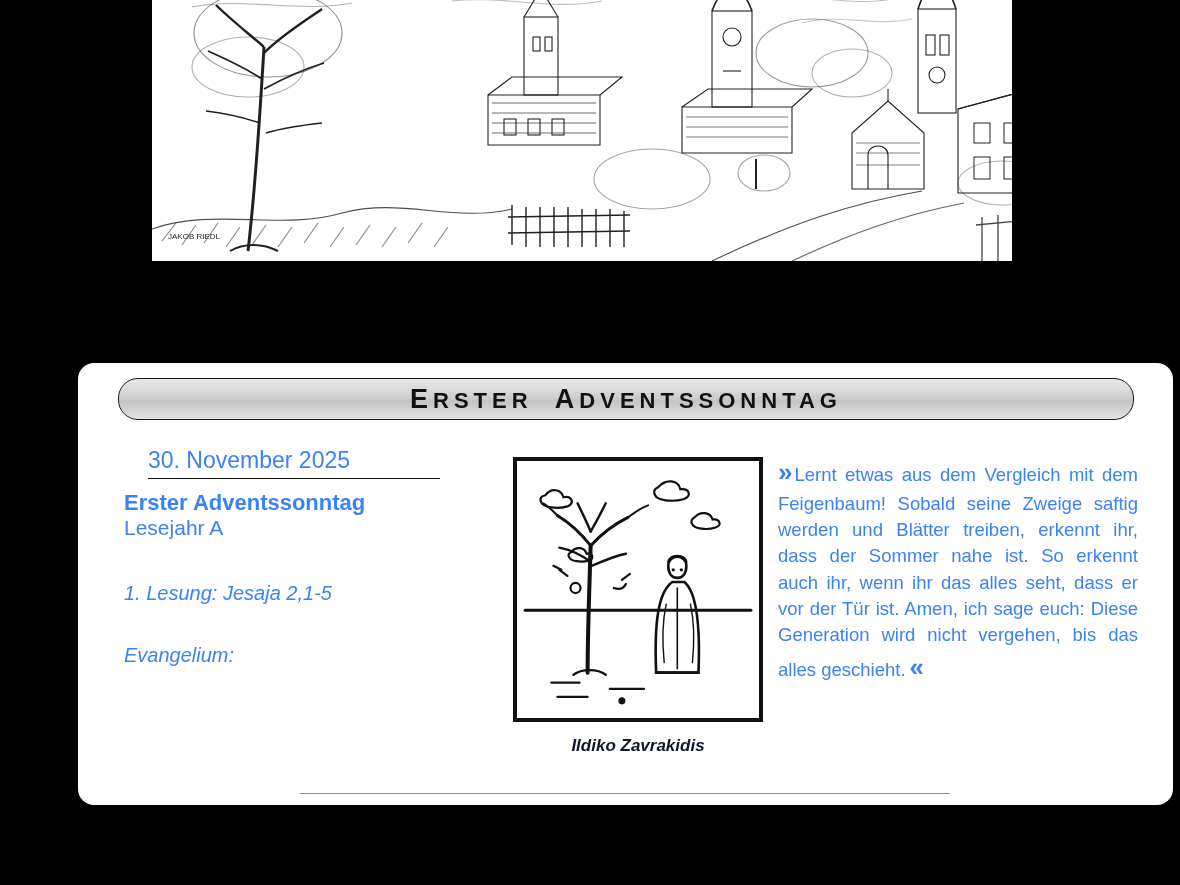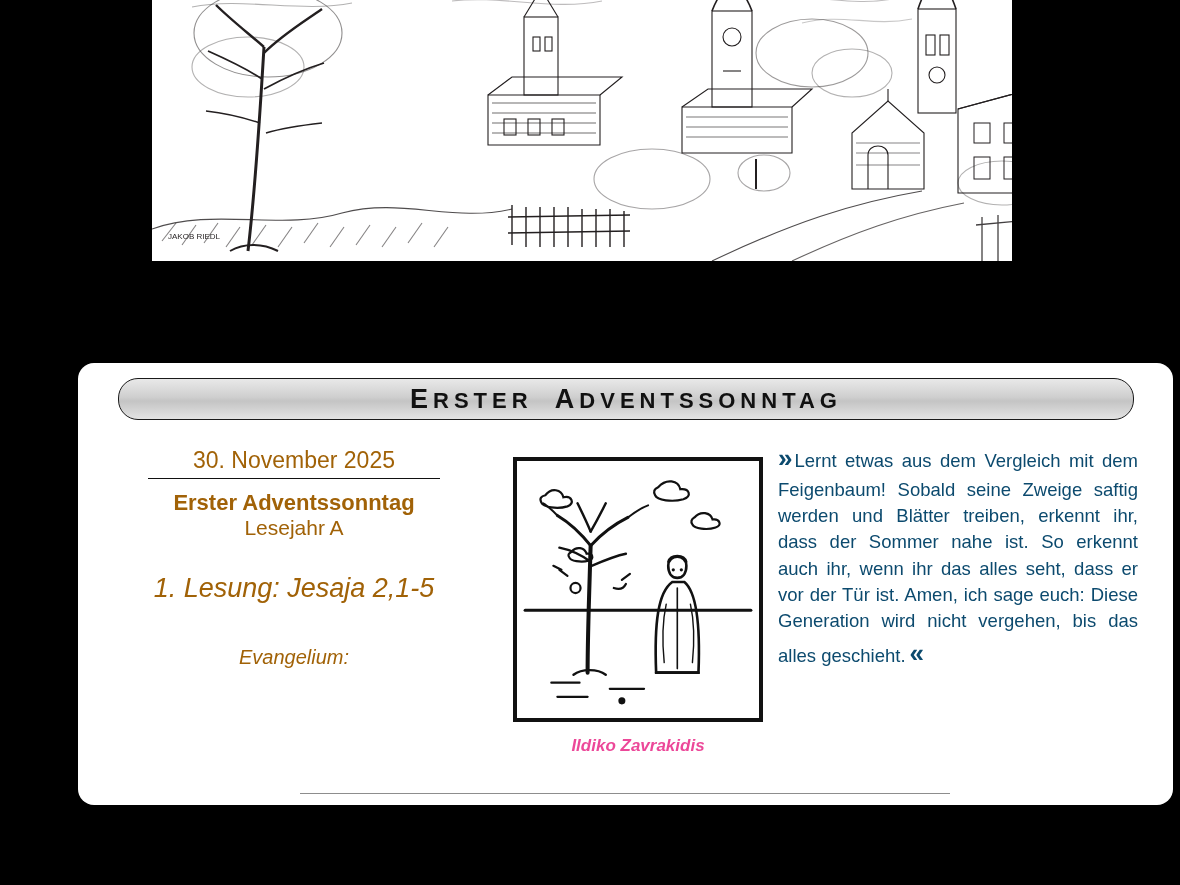--- a/index.html
+++ b/index.html
@@ -70,42 +70,42 @@
     width: 1095px;
     height: 330px;
   }
 
   
   .col-left {
     position: absolute;
     left: 46px;
     top: 12px;
     width: 340px;
-    text-align: center;
-    color: #a16207;
+    text-align: left;
+    color: #3b82f6;
   }
   .date-line {
     font-size: 23px;
     padding-bottom: 4px;
     border-bottom: 1.5px solid #111111;
     display: block;
     margin: 0 24px;
   }
   .sunday-name {
     font-size: 22px;
     font-weight: bold;
     margin-top: 11px;
   }
   .reading-year {
     font-size: 21px;
   }
   .readings {
-    margin-top: 24px;
+    margin-top: 35px;
     font-style: italic;
-    font-size: 27px;
+    font-size: 20px;
     line-height: 1.85;
   }
   .gospel {
     margin-top: 30px;
     font-style: italic;
     font-size: 20px;
     line-height: 1.3;
   }
 
   
@@ -124,30 +124,30 @@
     margin: 0 auto;
     position: relative;
     box-sizing: border-box;
   }
   .art-frame svg { display: block; width: 100%; height: 100%; }
   .artist-name {
     margin-top: 14px;
     font-size: 17px;
     font-weight: bold;
     font-style: italic;
-    color: #ec4899;
+    color: #0f172a;
   }
 
   
   .col-right {
     position: absolute;
     left: 700px;
-    top: 5px;
+    top: 19px;
     width: 360px;
-    color: #0c4a6e;
+    color: #3b82f6;
     font-size: 18.5px;
     line-height: 1.42;
     text-align: justify;
   }
   .quote-open {
     font-size: 26px;
     font-weight: bold;
     letter-spacing: -2px;
     margin-right: 4px;
   }

